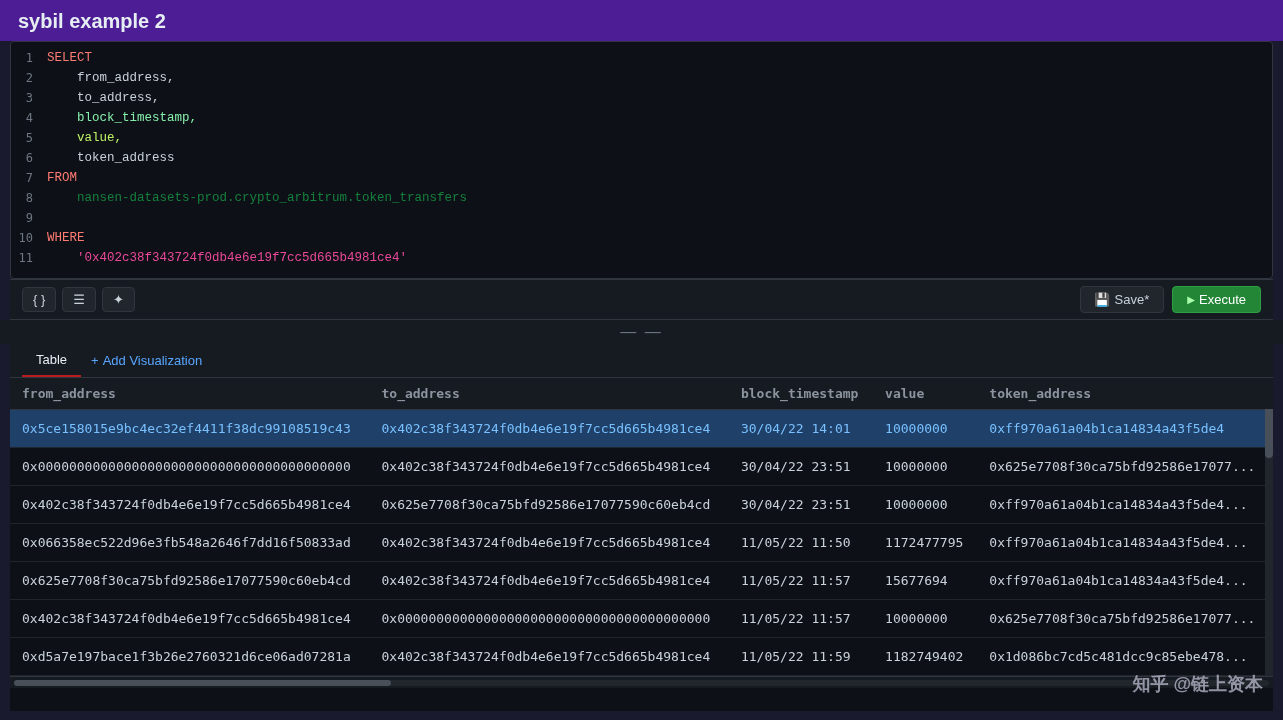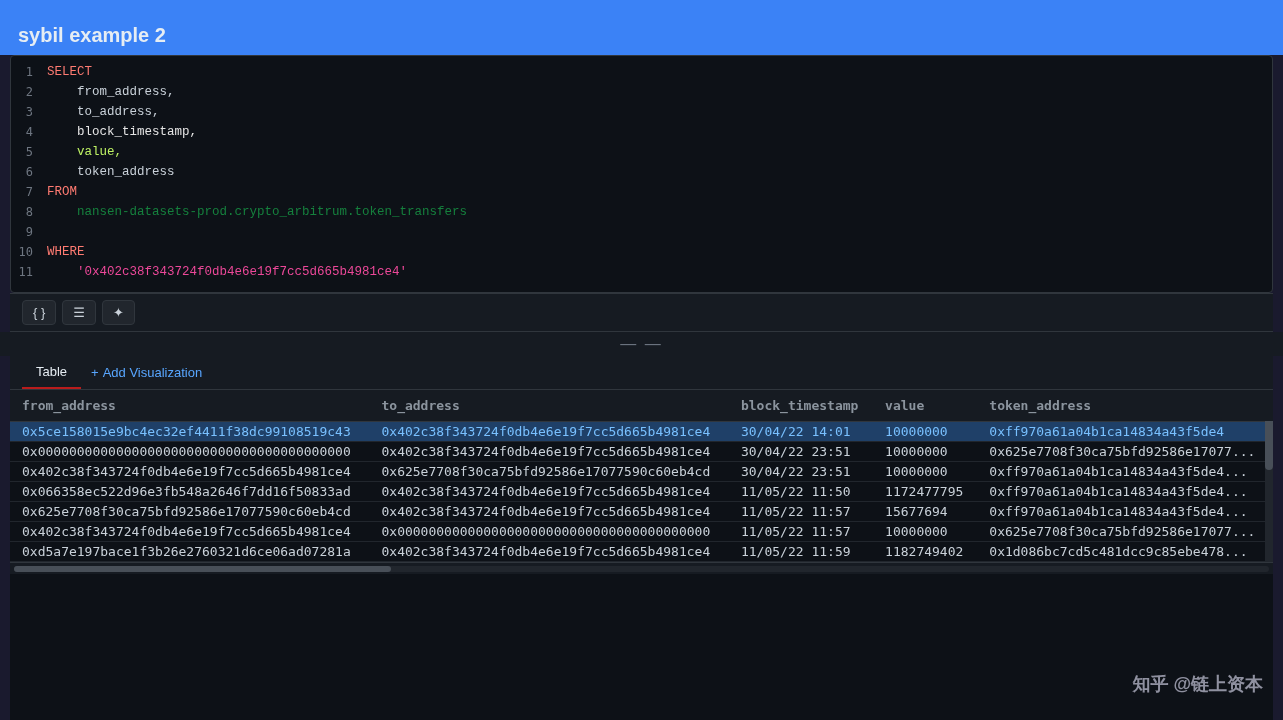--- a/index.html
+++ b/index.html
@@ -8,22 +8,22 @@
       color: #c9d1d9;
       font-family: 'Segoe UI', sans-serif;
       font-size: 13px;
       width: 1283px;
       height: 720px;
       overflow: hidden;
     }
 
     
     .header {
-      padding: 24px 18px 8px;
-      background: #3b82f6;
+      padding: 10px 18px 8px;
+      background: #4c1d95;
     }
     .header h1 {
       color: #e6edf3;
       font-size: 20px;
       font-weight: 600;
     }
 
     
     .editor-area {
       background: #0d1117;
@@ -186,21 +186,21 @@
       top: 0;
       z-index: 2;
     }
     tbody tr {
       border-bottom: 1px solid #21262d;
     }
     tbody tr.highlighted {
       background: #1c2a3a;
     }
     tbody td {
-      padding: 2px 12px;
+      padding: 11px 12px;
       color: #c9d1d9;
       white-space: nowrap;
       overflow: hidden;
       text-overflow: ellipsis;
       max-width: 400px;
     }
     td.highlighted-cell {
       background: #1f4068;
       color: #79c0ff;
     }
@@ -285,21 +285,21 @@
         <div class="code-line">
           <span class="line-num">2</span>
           <span class="line-code" style="color: rgb(201, 209, 217);">    from_address,</span>
         </div>
         <div class="code-line">
           <span class="line-num">3</span>
           <span class="line-code" style="color: rgb(201, 209, 217);">    to_address,</span>
         </div>
         <div class="code-line">
           <span class="line-num">4</span>
-          <span class="line-code" style="color: #e5e5e5;">    block_timestamp,</span>
+          <span class="line-code" style="color: #86efac;">    block_timestamp,</span>
         </div>
         <div class="code-line">
           <span class="line-num">5</span>
           <span class="line-code" style="color: #bef264;">    value,</span>
         </div>
         <div class="code-line">
           <span class="line-num">6</span>
           <span class="line-code" style="color: rgb(201, 209, 217);">    token_address</span>
         </div>
         <div class="code-line">
@@ -323,20 +323,30 @@
           <span class="line-code" style="color: #ec4899;">    '0x402c38f343724f0db4e6e19f7cc5d665b4981ce4'</span>
         </div>
       </div>
   </div>
 
   <div class="toolbar">
     <div class="toolbar-left">
       <button class="toolbar-btn">{ }</button>
       <button class="toolbar-btn">☰</button>
       <button class="toolbar-btn">✦</button>
+    </div>
+    <div class="toolbar-right">
+      <button class="save-btn">
+        <span>💾</span>
+        <span>Save*</span>
+      </button>
+      <button class="execute-btn">
+        <span class="play-icon">▶</span>
+        <span>Execute</span>
+      </button>
     </div>
   </div>
 
   <div class="divider-handle">
     <span>— —</span>
   </div>
 
   <div class="results-area">
 
     <div class="tabs">

